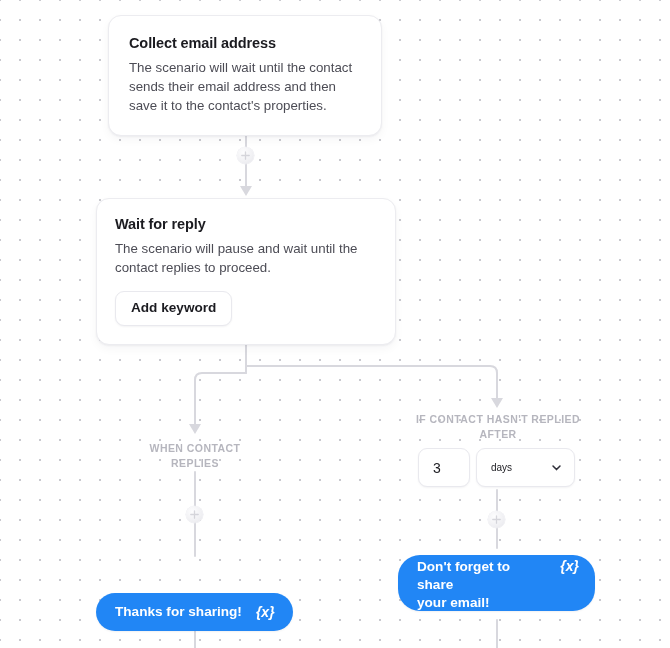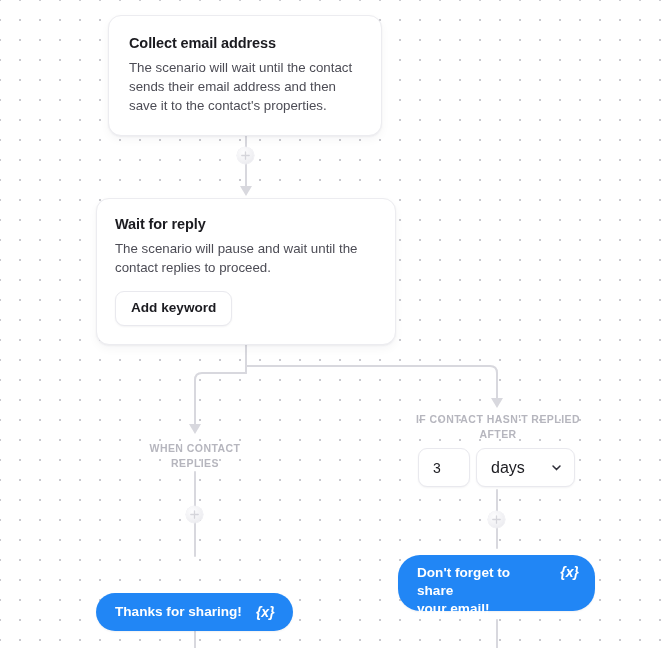--- a/index.html
+++ b/index.html
@@ -143,21 +143,21 @@
     border: 1px solid #e9e9ee;
     border-radius: 9px;
     background: #ffffff;
     box-shadow: 0 1px 2px rgba(16,24,40,0.05);
     display: flex;
     align-items: center;
     padding: 0 11px 0 14px;
     cursor: pointer;
   }
   #delay-unit-value {
-    font-size: 16px;
+    font-size: 10px;
     color: #1b1b20;
     flex: 1;
   }
   .chevron { display: block; }
 
   
   .msg-bubble {
     position: absolute;
     background: #2186f5;
     border-radius: 22px;
@@ -189,21 +189,21 @@
     width: 197px;
     height: 38px;
     padding: 0 16px 0 19px;
     align-items: center;
   }
   #bubble-dont-forget {
     left: 398px;
     top: 555px;
     width: 197px;
     height: 56px;
-    padding: 9px 16px 0 19px;
+    padding: 3px 16px 0 19px;
   }
 </style>
 </head>
 <body>
 
 <div id="flow-canvas">
 
   <svg id="connector-layer" viewBox="0 0 670 648" width="670" height="648">
     <g stroke="#d8d8de" stroke-width="2" fill="none" stroke-linecap="round" stroke-linejoin="round">
 

